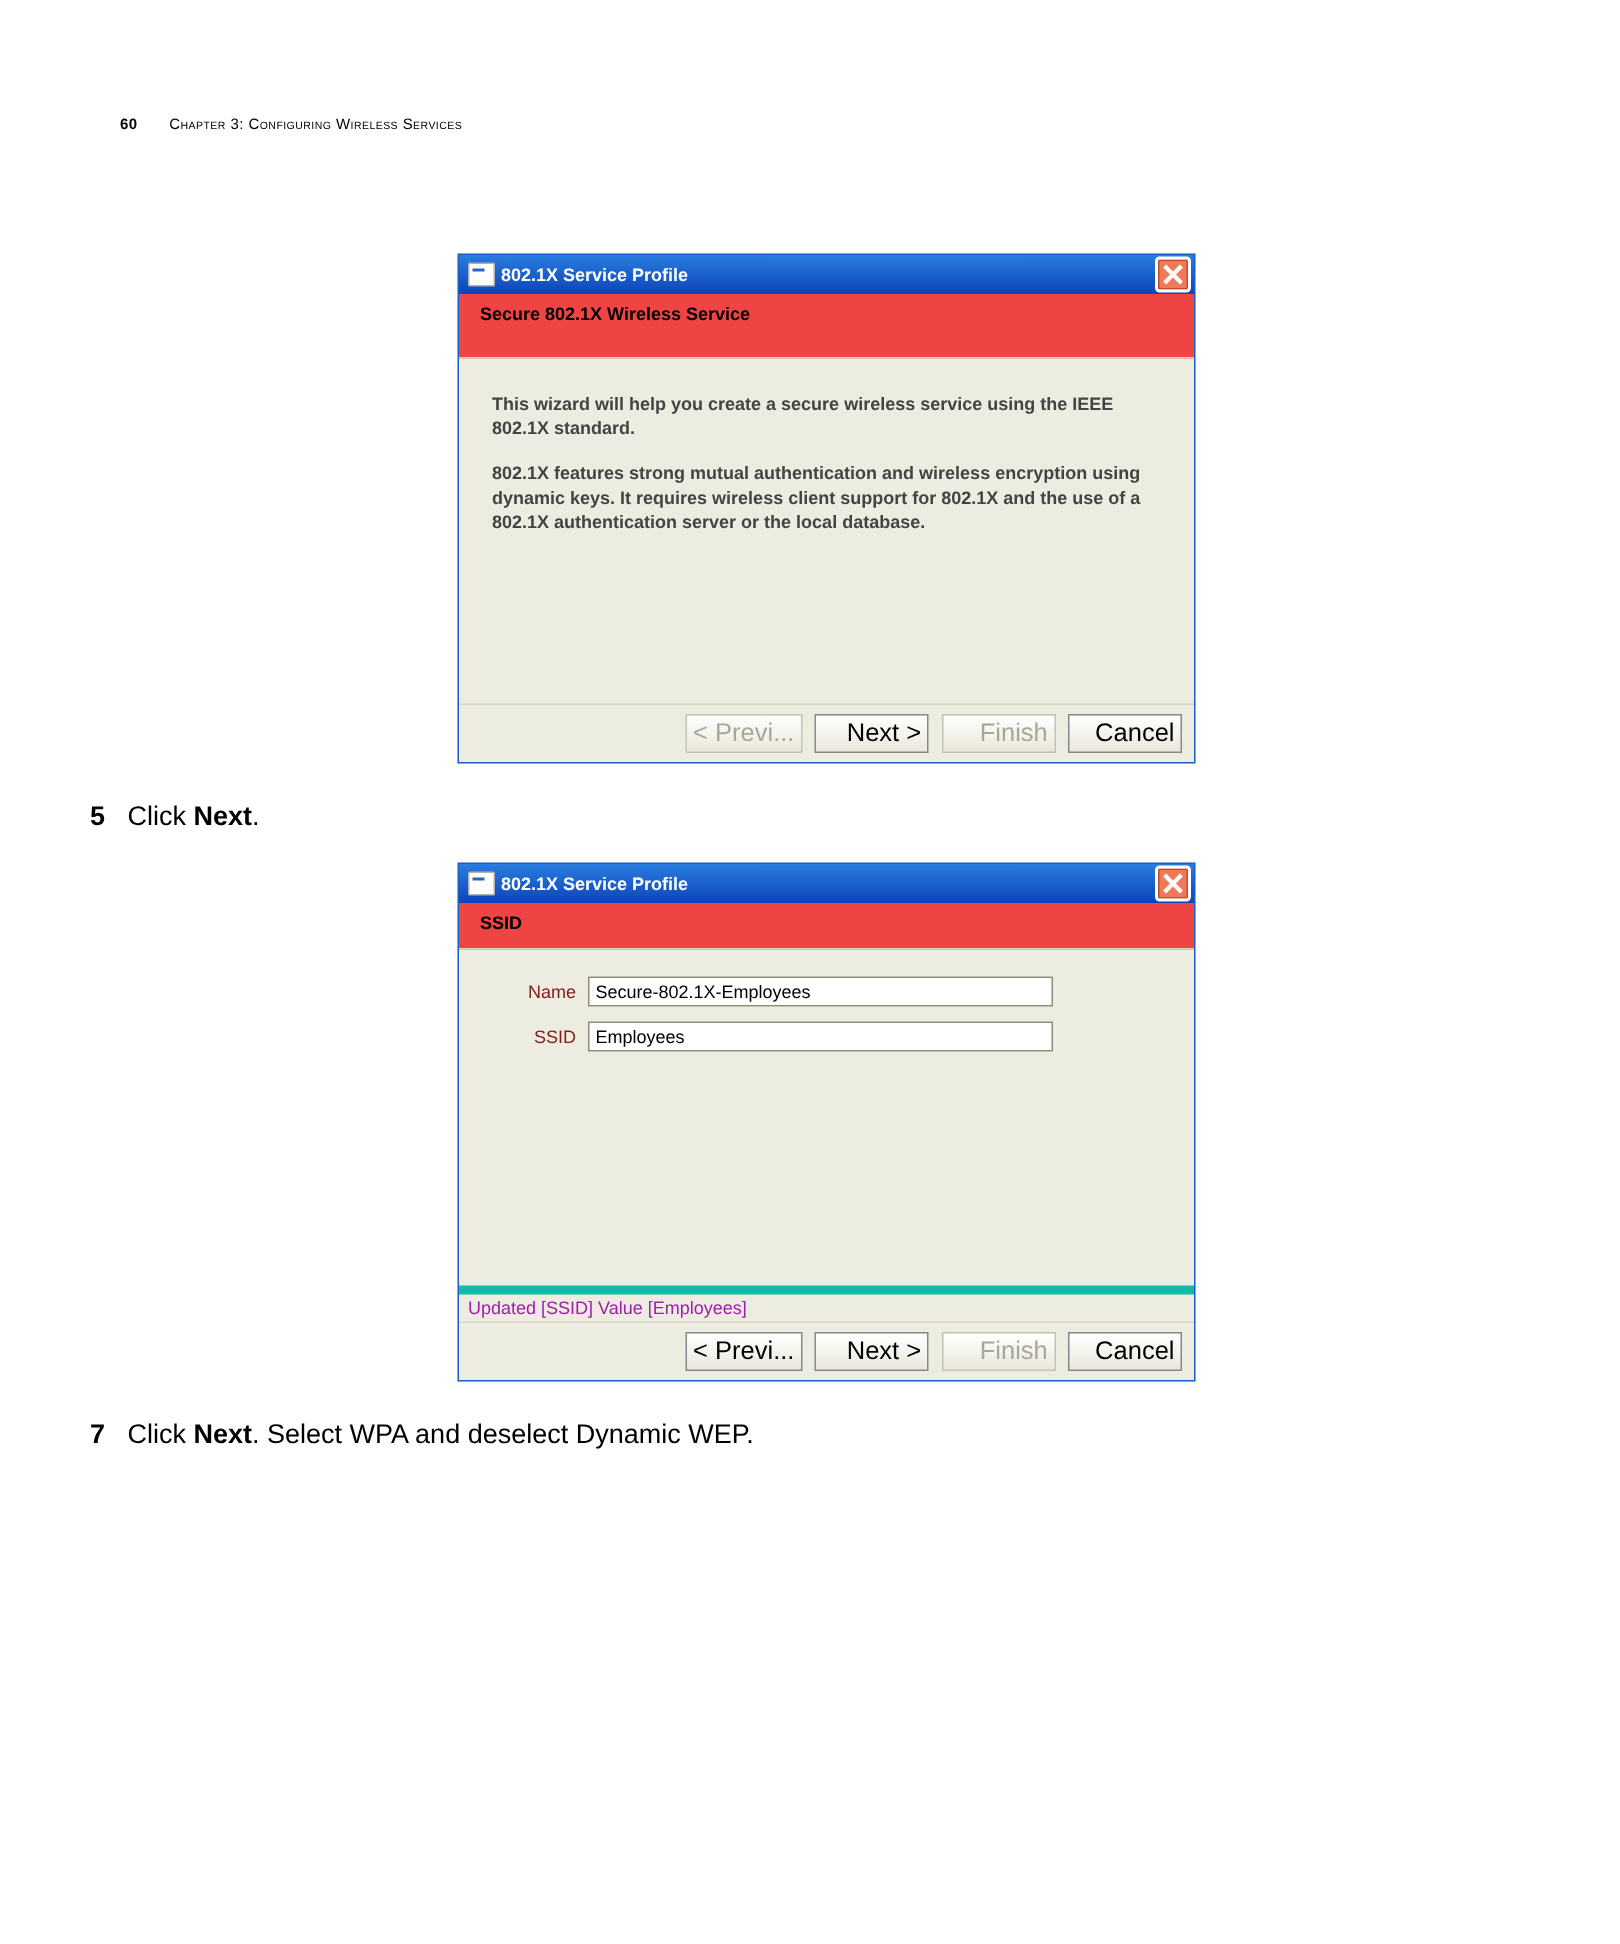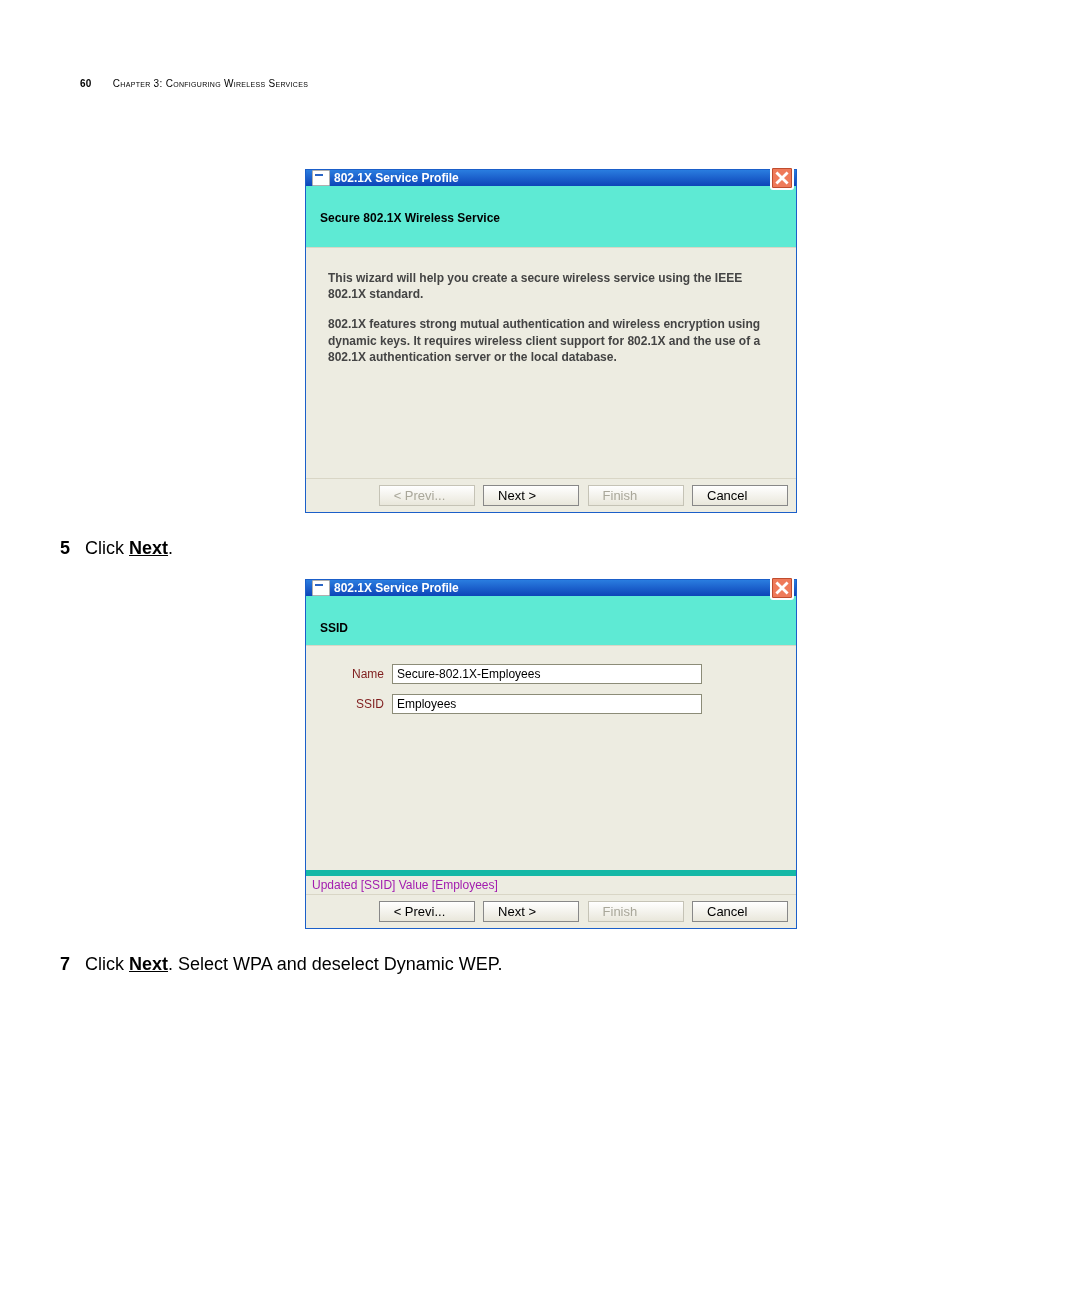--- a/index.html
+++ b/index.html
@@ -1,43 +1,43 @@
 <!DOCTYPE html>
 <html><head>
 <meta charset="utf-8">
 <style>
   html,body{margin:0;padding:0;background:#fff;font-family:Arial,Helvetica,sans-serif;color:#000;}
   .page{width:1080px;height:1296px;position:relative;box-sizing:border-box;padding:78px 95px 40px 80px;}
   .header{font-size:10px;letter-spacing:.3px;margin-bottom:80px;}
   .header .pnum{font-weight:700;margin-right:18px;}
   .header .chap{font-variant:small-caps;}
   .dialog{width:490px;margin-left:225px;border:1px solid #1b5fc9;background:#edece1;margin-bottom:22px;}
-  .titlebar{height:16px;background:linear-gradient(to bottom,#2a7de0,#0d44b8);display:flex;align-items:center;justify-content:space-between;padding:0 2px 0 6px;}
+  .titlebar{height:26px;background:linear-gradient(to bottom,#2a7de0,#0d44b8);display:flex;align-items:center;justify-content:space-between;padding:0 2px 0 6px;}
   .titlebar .title-wrap{display:flex;align-items:center;gap:4px;}
   .appicon{width:16px;height:14px;background:#fff;border:1px solid #b0b0b0;border-radius:1px;position:relative;}
   .appicon:before{content:"";position:absolute;left:2px;top:3px;width:8px;height:2px;background:#2a64c4;}
   .titlebar .t{color:#fff;font-weight:700;font-size:12px;}
   .closebtn{width:20px;height:20px;background:#ef7a5a;border:2px solid #fff;border-radius:3px;display:flex;align-items:center;justify-content:center;box-shadow:0 0 0 1px #c04c2e inset;}
   .closebtn svg{width:14px;height:14px;}
-  .subhead{background:#5eead4;padding:25px 14px 22px 14px;border-bottom:1px solid #d9d6c6;}
+  .subhead{background:#ef4444;padding:6px 14px 22px 14px;border-bottom:1px solid #d9d6c6;}
   .subhead .bold{font-weight:700;font-size:12px;}
   .subhead .desc{font-size:12px;margin-top:4px;}
   .content{padding:22px 22px 16px 22px;font-size:12px;color:#444;line-height:1.35;min-height:230px;box-sizing:border-box;font-weight:bold;}
   .content p{margin:0 0 14px 0;}
   .buttons{background:#edece1;border-top:1px solid #d9d6c6;padding:6px 8px;text-align:right;}
-  .btn{display:inline-block;min-width:66px;text-align:left;font-size:13px;padding:2px 14px;border:1px solid #888;background:linear-gradient(to bottom,#fff,#e9e7db);margin-left:4px;}
+  .btn{display:inline-block;min-width:66px;text-align:right;font-size:17px;padding:2px 4px;border:1px solid #888;background:linear-gradient(to bottom,#fff,#e9e7db);margin-left:4px;}
   .btn.disabled{color:#a9a79a;border-color:#c5c3b6;}
   .field-row{display:flex;align-items:center;margin-bottom:10px;}
   .field-row label{width:52px;font-size:12px;text-align:right;padding-right:8px;color:#7f1d1d;}
   .field-row input{flex:0 0 300px;font-size:12px;padding:2px 4px;border:1px solid #8c8c78;background:#fff;}
   .statusbar{border-top:6px solid #14b8a6;padding:2px 6px;font-size:12px;color:#a21caf;}
   .steps{margin-left:200px;margin-right:60px;font-size:18px;}
   .steps li{margin-bottom:10px;line-height:1.45;}
   .step-num{font-weight:700;display:inline-block;width:24px;text-align:right;margin-left:-34px;margin-right:10px;}
-  .strong{font-weight:700;text-decoration:underline;}
+  .strong{font-weight:700;}
   .em{font-style:italic;}
   .ssid-content{padding:18px 20px 10px 26px;min-height:224px;box-sizing:border-box;}
   ol.nolist{list-style:none;padding:0;margin:0;}
 </style>
 </head>
 <body>
 
 <div class="page">
 
   <div class="header">

